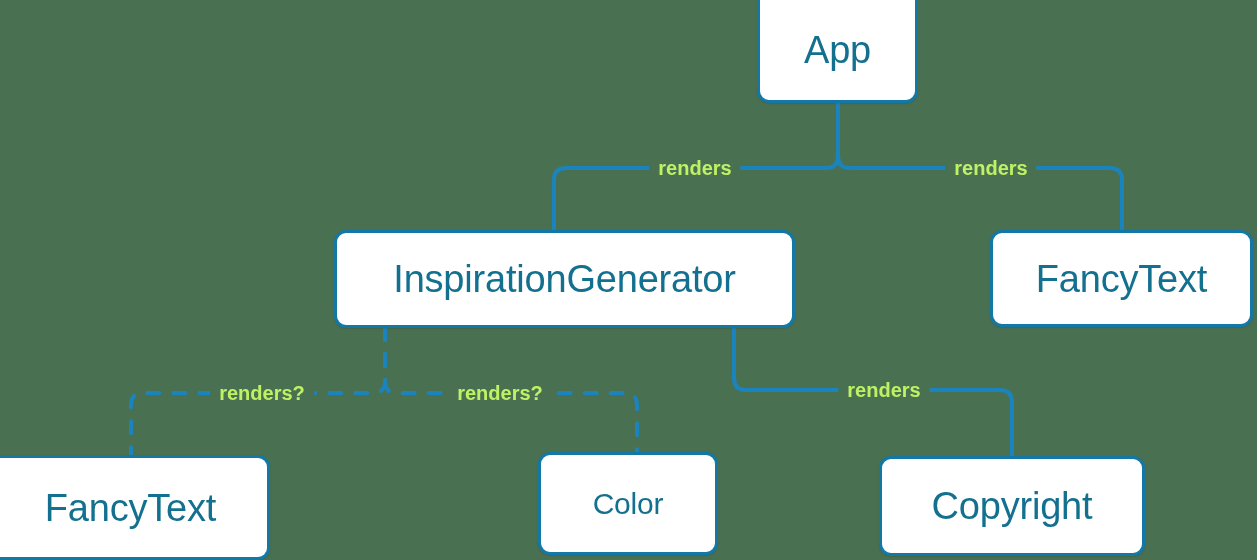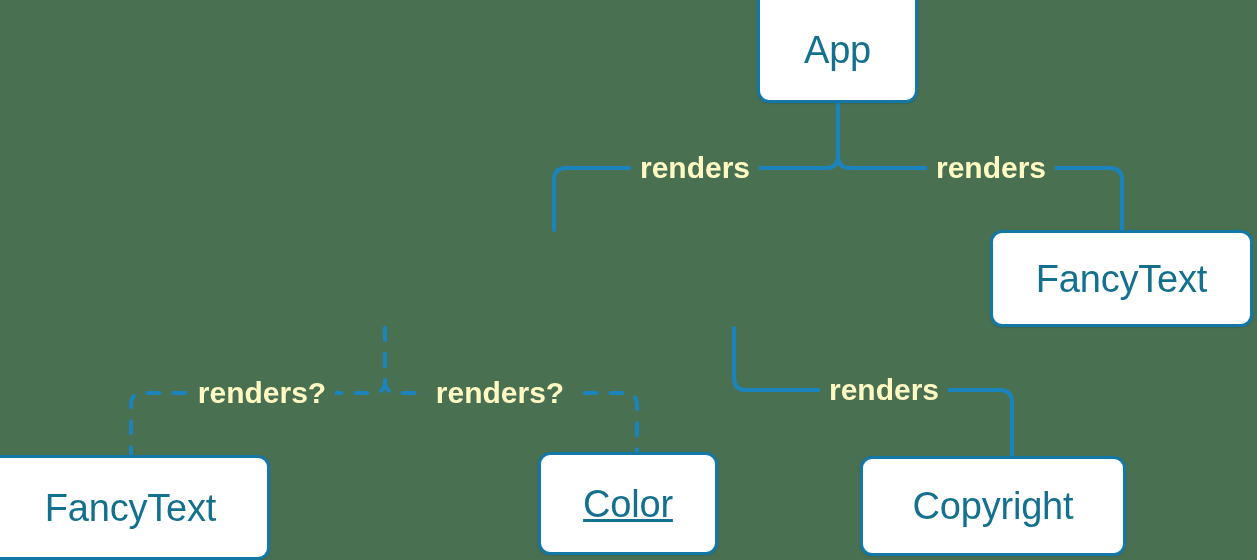--- a/index.html
+++ b/index.html
@@ -43,24 +43,24 @@
     z-index: 2;
     box-shadow: 0 1px 2px rgba(0,0,0,0.10);
   }
   .node-label {
     display: block;
     line-height: 1;
     white-space: nowrap;
   }
   .edge-label {
     position: absolute;
-    color: #fef9c3;
+    color: #bef264;
     font-family: "Liberation Sans", sans-serif;
     font-weight: 700;
-    font-size: 30px;
+    font-size: 20px;
     line-height: 1;
     white-space: nowrap;
     z-index: 3;
     transform: translate(-50%, -50%);
     background: #4a7052;
     padding: 0 9px;
     text-align: right;
   }
 </style>
 </head>
@@ -80,34 +80,37 @@
       <path stroke-dasharray="12 14" d="M 385 328 L 385 381 Q 385 393 373 393 L 143 393 Q 131 393 131 405 L 131 455"></path>
 
       <path stroke-dasharray="12 14" d="M 385 328 L 385 381 Q 385 393 397 393 L 625 393 Q 637 393 637 405 L 637 452"></path>
     </g>
   </svg>
 
   <div class="node" style="left:757px; top:-3px; width:161px; height:106px; font-size:38px; border-top-left-radius:0; border-top-right-radius:0;">
     <span class="node-label">App</span>
   </div>
 
+  <div class="node" style="left:334px; top:230px; width:461px; height:98px; font-size:38px;">
+    <span class="node-label">InspirationGenerator</span>
+  </div>
 
   <div class="node" style="left:990px; top:230px; width:263px; height:97px; font-size:38px;">
     <span class="node-label">FancyText</span>
   </div>
 
   <div class="node" style="left:-14px; top:455px; width:284px; height:105px; font-size:38px; border-top-left-radius:0; border-bottom-left-radius:0; border-left:none;">
     <span class="node-label" style="margin-left:8px;">FancyText</span>
   </div>
 
-  <div class="node" style="left:538px; top:452px; width:180px; height:103px; font-size:38px;text-decoration:underline;">
+  <div class="node" style="left:538px; top:452px; width:180px; height:103px; font-size:30px;">
     <span class="node-label">Color</span>
   </div>
 
-  <div class="node" style="left:860px; top:456px; width:266px; height:100px; font-size:38px;">
+  <div class="node" style="left:879px; top:456px; width:266px; height:100px; font-size:38px;">
     <span class="node-label">Copyright</span>
   </div>
 
   <div class="edge-label" style="left:695px; top:168px;">renders</div>
 
   <div class="edge-label" style="left:991px; top:168px;">renders</div>
 
   <div class="edge-label" style="left:262px; top:393px;">renders?</div>
 
   <div class="edge-label" style="left:500px; top:393px;">renders?</div>

